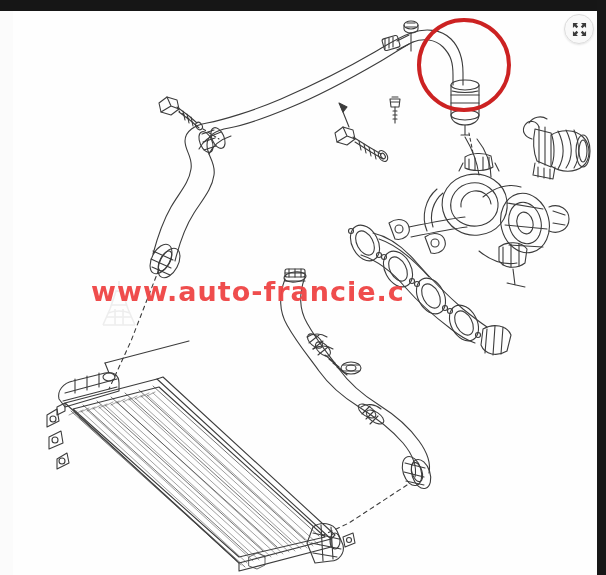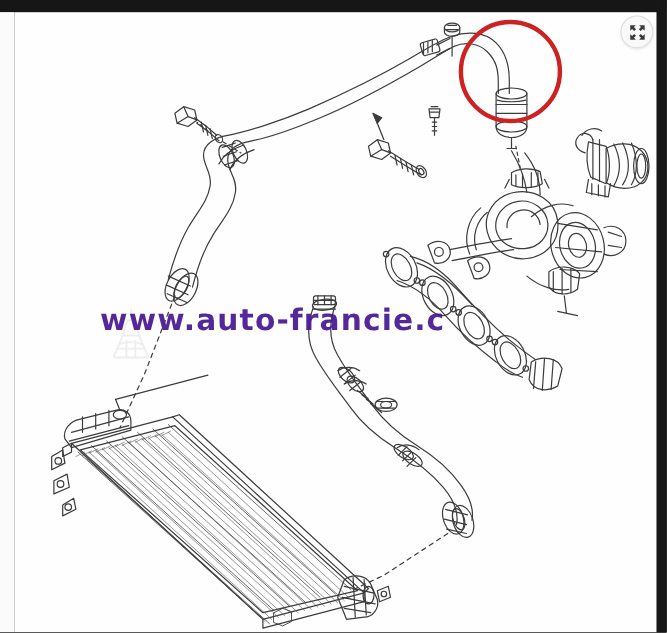--- a/index.html
+++ b/index.html
@@ -326,21 +326,21 @@
         <path d="M19,12 L13,30 M25,12 L31,30"></path>
         <path d="M14,26 L30,26"></path>
         <path d="M13,30 L6,46 M31,30 L38,46"></path>
         <path d="M9,38 L35,38"></path>
         <path d="M11,34 Q22,30 33,34"></path>
         <path d="M6,46 L38,46"></path>
         <path d="M18,30 L18,46 M26,30 L26,46"></path>
       </g>
     </svg>
 
-    <div id="wm" style="color: #4c1d95;">www.auto-francie.c</div>
+    <div id="wm" style="color: #ef4444;">www.auto-francie.c</div>
 
     <div id="ring" style="border-color: rgb(204, 34, 34); border-width: 4px;"></div>
 
   </div>
 
   <div id="topbar"></div>
   <div id="rightedge"></div>
 
   <div id="fsbtn" title="Expand">
     <svg width="15" height="15" viewBox="0 0 16 16">

